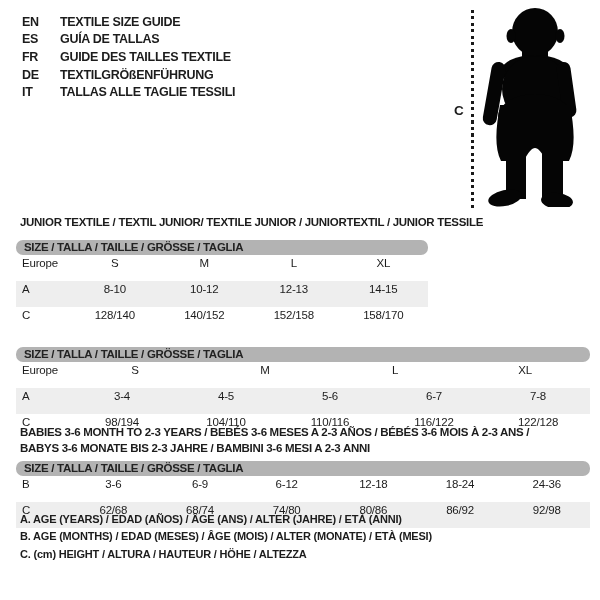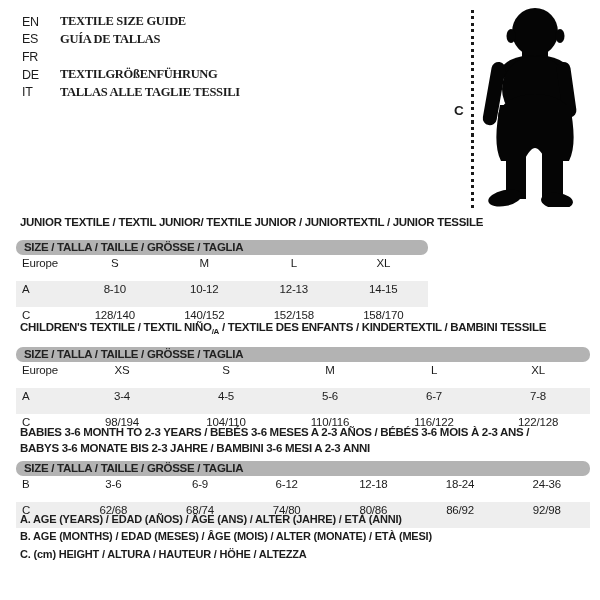--- a/index.html
+++ b/index.html
@@ -4,22 +4,22 @@
 <style>
   html,body{margin:0;padding:0;background:#fff;}
   #page{
     position:relative;width:600px;height:600px;background:#ffffff;
     font-family:"Liberation Sans","DejaVu Sans",sans-serif;
     color:#1c1c1c;overflow:hidden;
   }
   
   #lang-block{position:absolute;left:22px;top:13px;}
   .lang-row{display:flex;height:17.6px;align-items:center;}
-  .lang-code{width:38px;font-weight:400;font-size:12.5px;letter-spacing:-0.3px;}
-  .lang-text{font-weight:700;font-size:12.5px;letter-spacing:-0.3px;white-space:nowrap;font-family:Liberation Serif, serif;}
+  .lang-code{width:38px;font-weight:700;font-size:12.5px;letter-spacing:-0.3px;}
+  .lang-text{font-weight:700;font-size:12.5px;letter-spacing:-0.3px;white-space:nowrap;}
   
   #height-line{
     position:absolute;left:471px;top:10px;width:3px;height:198px;
     background:repeating-linear-gradient(to bottom,#1a1a1a 0 3px,transparent 3px 6.5px);
   }
   #height-label{position:absolute;left:454px;top:103px;font-weight:700;font-size:13.5px;}
   #silhouette{position:absolute;left:480px;top:5px;}
   
   .sec-title{
     position:absolute;left:20px;font-weight:700;font-size:11.5px;
@@ -48,20 +48,21 @@
     <div class="lang-row">
       <span class="lang-code">EN</span>
       <span class="lang-text">TEXTILE SIZE GUIDE</span>
     </div>
     <div class="lang-row">
       <span class="lang-code">ES</span>
       <span class="lang-text">GUÍA DE TALLAS</span>
     </div>
     <div class="lang-row">
       <span class="lang-code">FR</span>
+      <span class="lang-text">GUIDE DES TAILLES TEXTILE</span>
     </div>
     <div class="lang-row">
       <span class="lang-code">DE</span>
       <span class="lang-text">TEXTILGRÖßENFÜHRUNG</span>
     </div>
     <div class="lang-row">
       <span class="lang-code">IT</span>
       <span class="lang-text">TALLAS ALLE TAGLIE TESSILI</span>
     </div>
   </div>
@@ -106,26 +107,24 @@
       </div>
       <div class="trow">
         <span class="tlabel">C</span>
         <span class="tcell">128/140</span>
         <span class="tcell">140/152</span>
         <span class="tcell">152/158</span>
         <span class="tcell">158/170</span>
       </div>
     </div>
 
-  <div class="sec-title" style="top:321px"><span>CHILDREN'S TEXTILE / TEXTIL NIÑO</span><sub>/A</sub><span> / TEXTILE DES ENFANTS / KINDERTEXTIL / BAMBINI TESSILE</span></div>
   <div class="size-table" style="top:347px;width:574px">
     <div class="thead">SIZE / TALLA / TAILLE / GRÖSSE / TAGLIA</div>
   <div class="trow">
         <span class="tlabel">Europe</span>
-        <span class="tcell">XS</span>
         <span class="tcell">S</span>
         <span class="tcell">M</span>
         <span class="tcell">L</span>
         <span class="tcell">XL</span>
       </div>
       <div class="trow shaded">
         <span class="tlabel">A</span>
         <span class="tcell">3-4</span>
         <span class="tcell">4-5</span>
         <span class="tcell">5-6</span>

